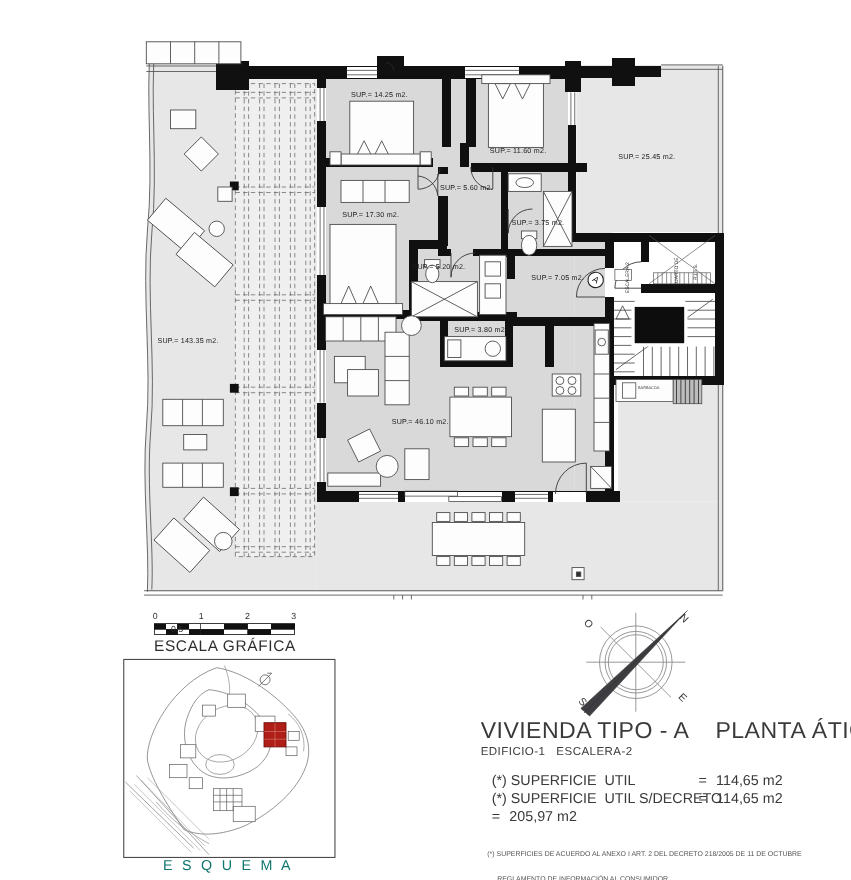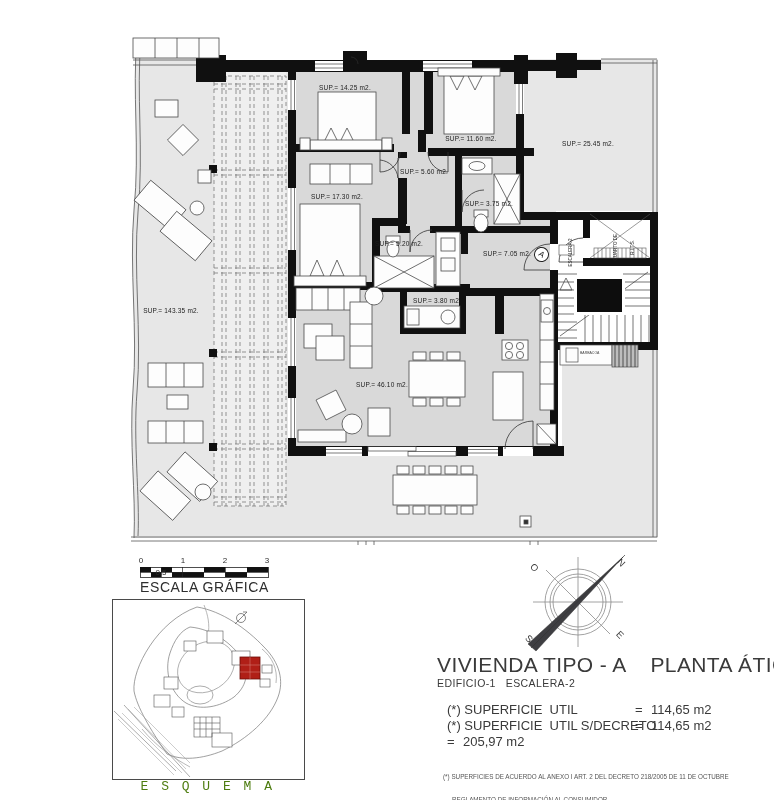--- a/index.html
+++ b/index.html
@@ -10,21 +10,21 @@
           white-space:pre;transform:translate(-50%,-50%);}
   .vlabel{position:absolute;font-size:4.5px;color:#222;text-align:center;white-space:pre;}
   .tinylabel{position:absolute;font-size:3.5px;color:#444;white-space:pre;}
   .apt-marker{position:absolute;width:13px;height:13px;border:1.2px solid #222;border-radius:50%;
           font-size:8px;line-height:13px;text-align:center;color:#111;transform:rotate(35deg);background:#fff;}
   .scale-num{position:absolute;font-size:8px;color:#2e2e2e;transform:translateX(-50%);}
   .scale-caption{position:absolute;left:140px;top:579px;font-size:14px;letter-spacing:.6px;color:#2e2e2e;}
   .compass-letter{position:absolute;font-size:9.5px;color:#3c3c3c;transform:rotate(45deg);}
   .inset-box{position:absolute;left:112px;top:599px;width:191px;height:179px;border:1px solid #4a4a4a;}
   .inset-caption{position:absolute;left:112px;top:779px;width:191px;text-align:center;
-          font-size:13px;letter-spacing:2.5px;color:#4d7c0f;font-family:Liberation Mono, monospace;}
+          font-size:13px;letter-spacing:2.5px;color:#0f766e;}
   .title-block{position:absolute;left:437px;top:653px;width:330px;color:#3a3a3a;}
   .tb-title{font-size:21px;letter-spacing:.4px;white-space:pre;}
   .tb-sub{font-size:10.5px;margin-top:0;letter-spacing:.4px;white-space:pre;}
   .tb-table{margin-top:13px;margin-left:10px;}
   .tb-row{display:flex;font-size:13px;line-height:16px;white-space:pre;}
   .tb-label{width:188px;}
   .tb-eq{width:16px;}
   .tb-val{}
   .tb-foot{margin-top:8px;margin-left:6px;font-size:6.3px;line-height:7.5px;color:#555;white-space:pre;}
   .tb-foot .f2{margin-left:9px;}

